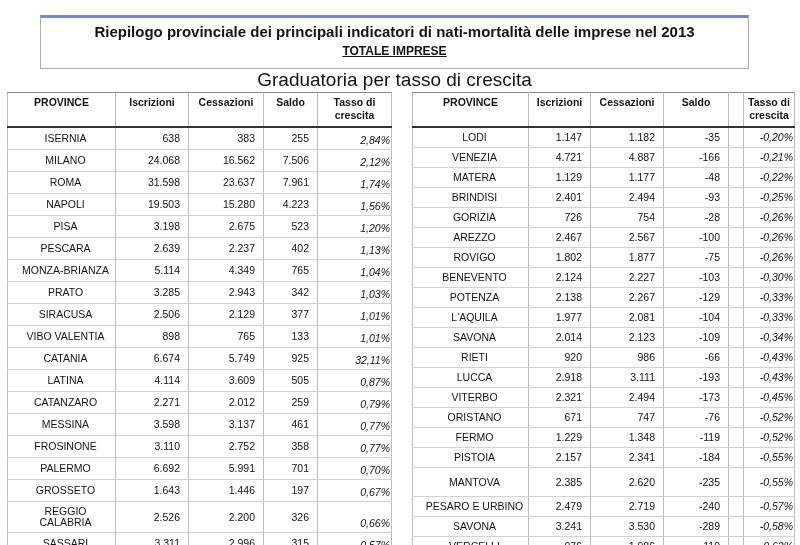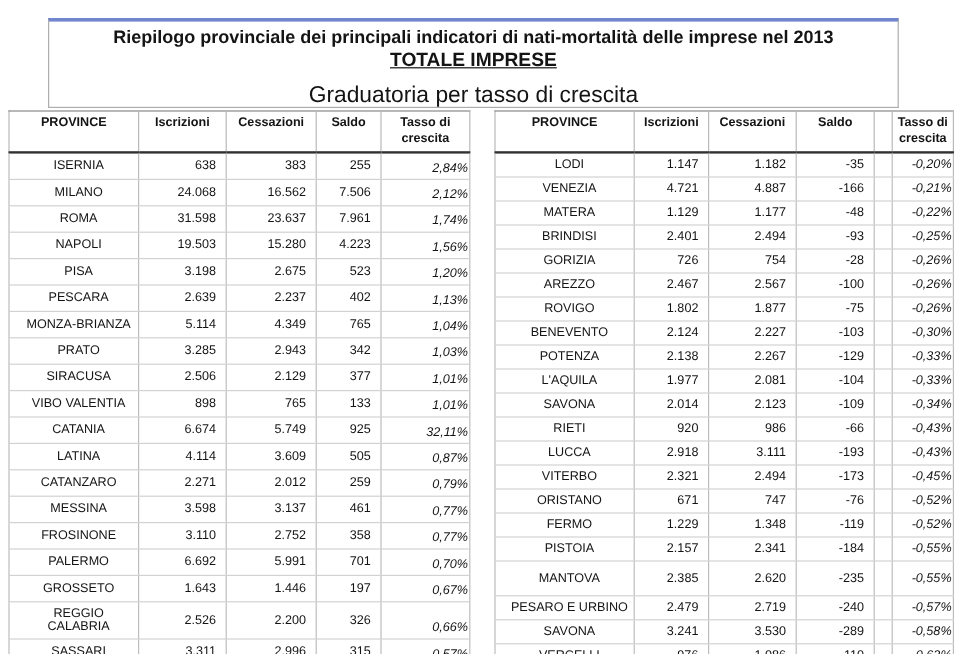--- a/index.html
+++ b/index.html
@@ -1,23 +1,23 @@
 <!DOCTYPE html>
 <html><head>
 <meta charset="utf-8">
 <style>
   html,body{margin:0;padding:0;background:#fff;}
   .page{position:relative;width:800px;height:545px;overflow:hidden;background:#fff;
         font-family:"Liberation Sans",sans-serif;color:#141414;}
   
-  .title-box{position:absolute;left:40px;top:15px;width:709px;height:75px;
+  .title-box{position:absolute;left:40px;top:15px;width:709px;height:54px;
              border:1px solid #adadad;border-top:3px solid #7286cd;
              text-align:center;background:#fff;box-sizing:border-box;}
   .t1{font-size:15px;font-weight:bold;line-height:19px;margin-top:4px;}
-  .t2{font-size:16px;font-weight:bold;text-decoration:underline;line-height:18px;margin-top:1px;}
+  .t2{font-size:12px;font-weight:bold;text-decoration:underline;line-height:18px;margin-top:1px;}
   .t3{font-size:19px;line-height:18px;margin-top:11px;}
   
   .tbl{position:absolute;top:92px;border-collapse:collapse;table-layout:fixed;
        background:#fff;border:1px solid #9b9b9b;}
   .tbl.lt{left:7px;width:384px;}
   .tbl.rt{left:412px;width:382px;}
   .tbl th{font-size:10.5px;font-weight:bold;text-align:center;vertical-align:top;
           padding:3px 1px 0 1px;height:30px;line-height:13px;
           border-left:1px solid #b9b9b9;border-right:1px solid #b9b9b9;
           border-top:1px solid #8a8a8a;border-bottom:2px solid #323232;}

